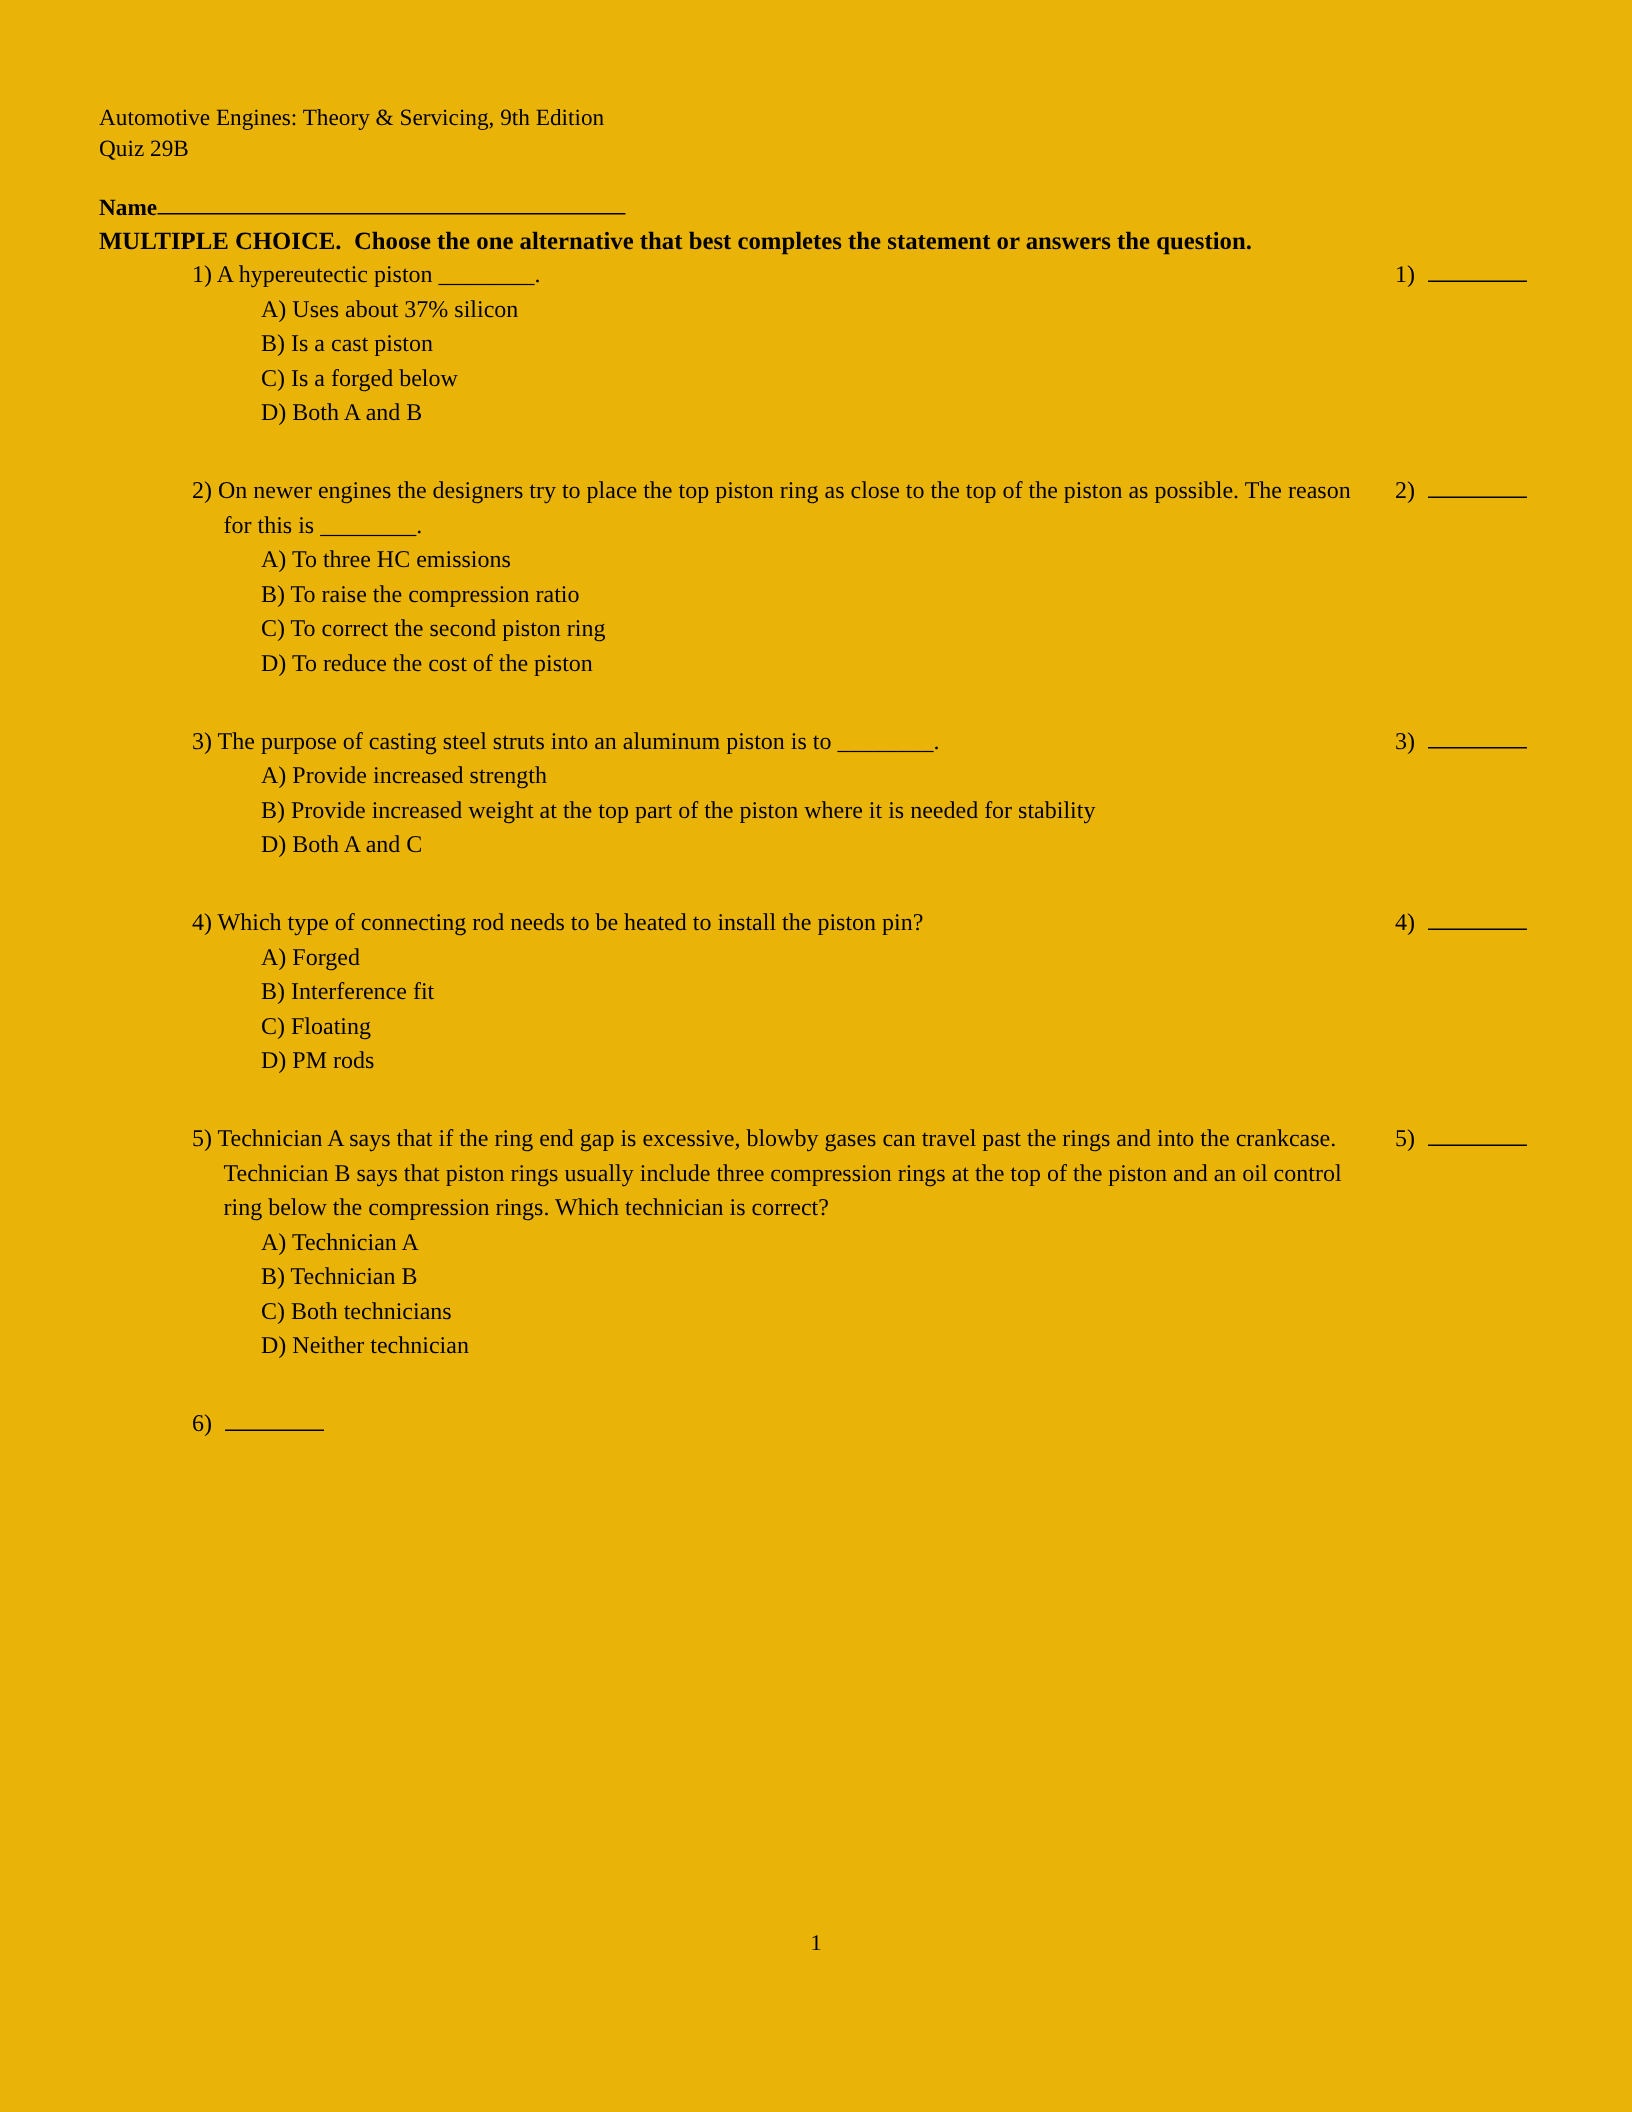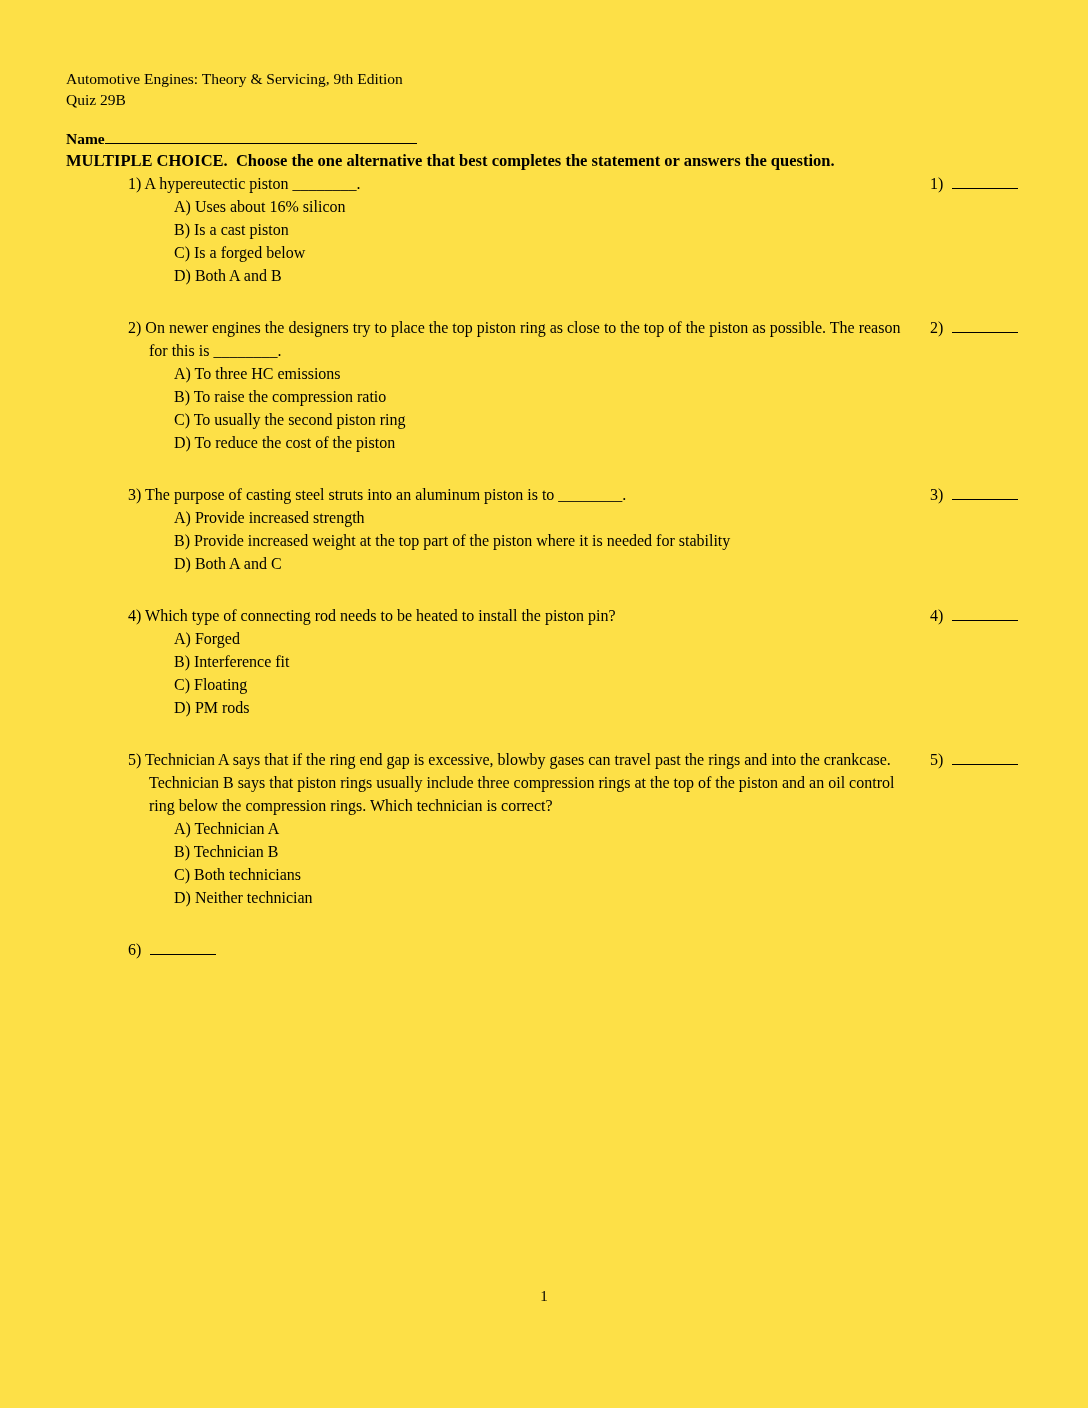--- a/index.html
+++ b/index.html
@@ -1,21 +1,21 @@
 <!DOCTYPE html>
 <html><head>
 <meta charset="utf-8">
 <style>
   * { margin: 0; padding: 0; box-sizing: border-box; }
   html, body { background: #ffffff; }
   .page {
     position: relative;
     width: 1088px;
     height: 1408px;
-    background: #fde047;
+    background: #eab308;
     color: #000000;
     font-family: "Liberation Serif", "DejaVu Serif", serif;
     font-size: 16px;
     padding: 68px 63px 0 66px;
     overflow: hidden;
   }
   .header-line { font-size: 15.5px; line-height: 21px; }
   .name-row { margin-top: 18px; font-size: 15.5px; line-height: 21px; font-weight: bold; }
   .name-line {
     display: inline-block;
@@ -73,39 +73,39 @@
   </div>
 
   <div class="section-heading">MULTIPLE CHOICE.&nbsp; Choose the one alternative that best completes the statement or answers the question.</div>
 
   <div class="questions">
 
     <div class="question">
       <div class="q-left">
         <p class="q-text"><span>1)</span> <span>A hypereutectic piston ________.</span></p>
         <div class="q-options">
-          <div class="option">A) Uses about 16% silicon</div>
+          <div class="option">A) Uses about 37% silicon</div>
           <div class="option">B) Is a cast piston</div>
           <div class="option">C) Is a forged below</div>
           <div class="option">D) Both A and B</div>
         </div>
       </div>
       <div class="q-answer">
         <span>1)</span>
         <span class="a-line"></span>
       </div>
     </div>
 
     <div class="question">
       <div class="q-left">
         <p class="q-text"><span>2)</span> <span>On newer engines the designers try to place the top piston ring as close to the top of the piston as possible. The reason for this is ________.</span></p>
         <div class="q-options">
           <div class="option">A) To three HC emissions</div>
           <div class="option">B) To raise the compression ratio</div>
-          <div class="option">C) To usually the second piston ring</div>
+          <div class="option">C) To correct the second piston ring</div>
           <div class="option">D) To reduce the cost of the piston</div>
         </div>
       </div>
       <div class="q-answer">
         <span>2)</span>
         <span class="a-line"></span>
       </div>
     </div>
 
     <div class="question">

